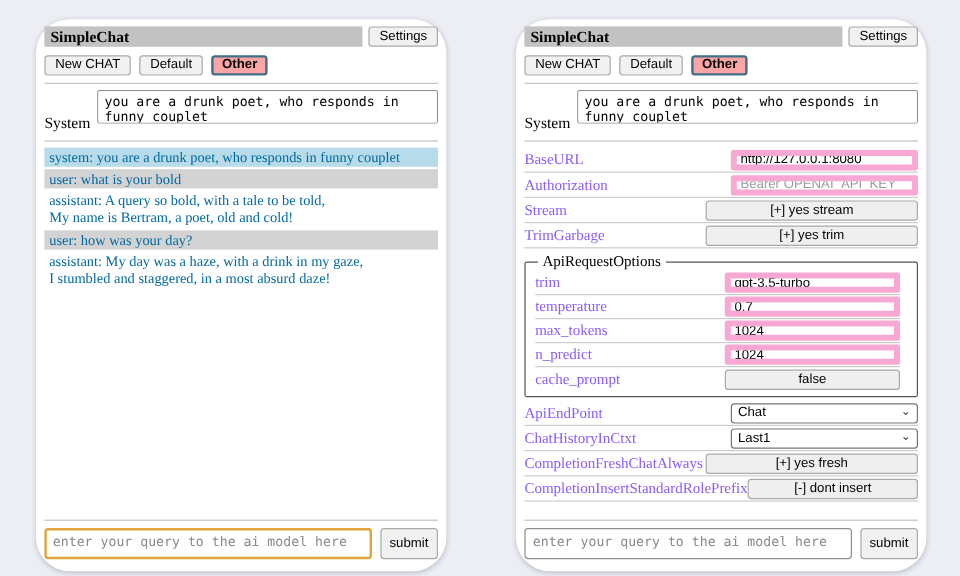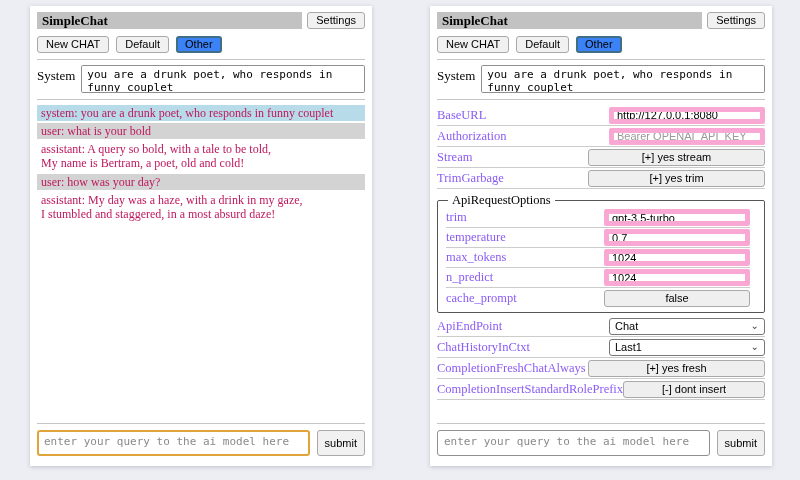--- a/index.html
+++ b/index.html
@@ -5,26 +5,27 @@
   * { box-sizing: border-box; margin: 0; padding: 0; }
   html, body { width: 800px; height: 480px; }
   body {
     background: #eceef4;
     font-family: "Liberation Serif", serif;
     position: relative;
     overflow: hidden;
   }
   .panel {
     position: absolute;
-    top: 6px;
+    top: 16px;
     width: 342px;
     height: 460px;
     background: #ffffff;
     box-shadow: 0 1px 4px rgba(60,60,80,0.25);
     padding: 6px 7px;
+    border-radius: 28px;
   }
   .panel-left  { left: 30px; }
   .panel-right { left: 430px; }
 
   
   .titlebar { display: flex; gap: 5px; align-items: stretch; }
   .app-title {
     flex: 1;
     background: #c2c2c2;
     font: bold 13px/17px "Liberation Serif", serif;
@@ -35,48 +36,49 @@
     font: 11px/13px "Liberation Sans", sans-serif;
     background: #f1f1f1;
     border: 1px solid #a9a9a9;
     border-radius: 3px;
     padding: 1px 8px;
     color: #000;
     cursor: pointer;
   }
   .toolbar { display: flex; gap: 7px; margin-top: 7px; }
   .btn.session-active {
-    background: #3b82f6;
+    background: #fca5a5;
     border: 2px solid #3f6e86;
     padding: 0 7px;
+    font-weight: bold;
   }
   hr.divider { border: none; border-top: 1px solid #c4c4c4; margin: 6px 0 5px; }
 
   
   .system-row { display: flex; gap: 6px; margin: 4px 0 5px; }
-  .system-label { font: 13px/16px "Liberation Serif", serif; padding-top: 3px; }
+  .system-label { font: 13px/16px "Liberation Serif", serif; padding-top: 3px; margin-top: 17px; }
   .system-textarea {
     flex: 1;
     height: 28px;
     resize: none;
     font: 11px/13px "DejaVu Sans Mono", monospace;
     border: 1px solid #8f8f8f;
     border-radius: 2px;
     padding: 2px 5px;
     color: #000;
   }
 
   
   .messages { margin-top: 4px; }
   .msg {
     font: 12px/1.18 "Liberation Serif", serif;
     padding: 1px 4px;
     margin-bottom: 2px;
     white-space: pre-line;
-    color: #be185d;
+    color: #0369a1;
   }
   .msg-system    { background: #b7dbe8; }
   .msg-user      { background: #d3d3d3; }
   .msg-assistant { background: #ffffff; }
 
   
   .bottom-bar { position: absolute; left: 7px; right: 7px; bottom: 10px; }
   .bottom-bar hr.divider { margin: 0 0 6px; }
   .query-row { display: flex; gap: 7px; align-items: stretch; }
   .query-textarea {

